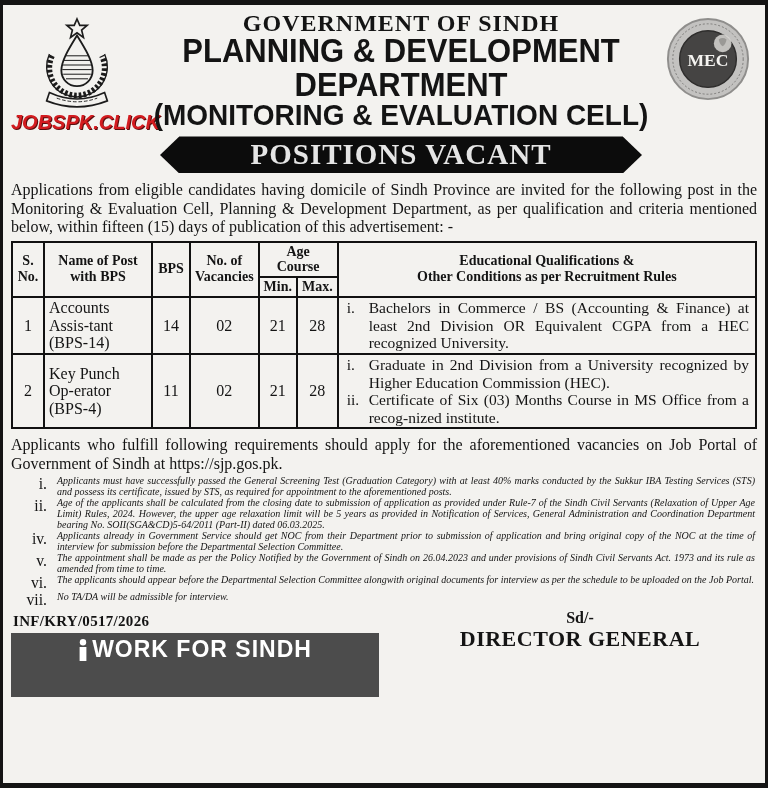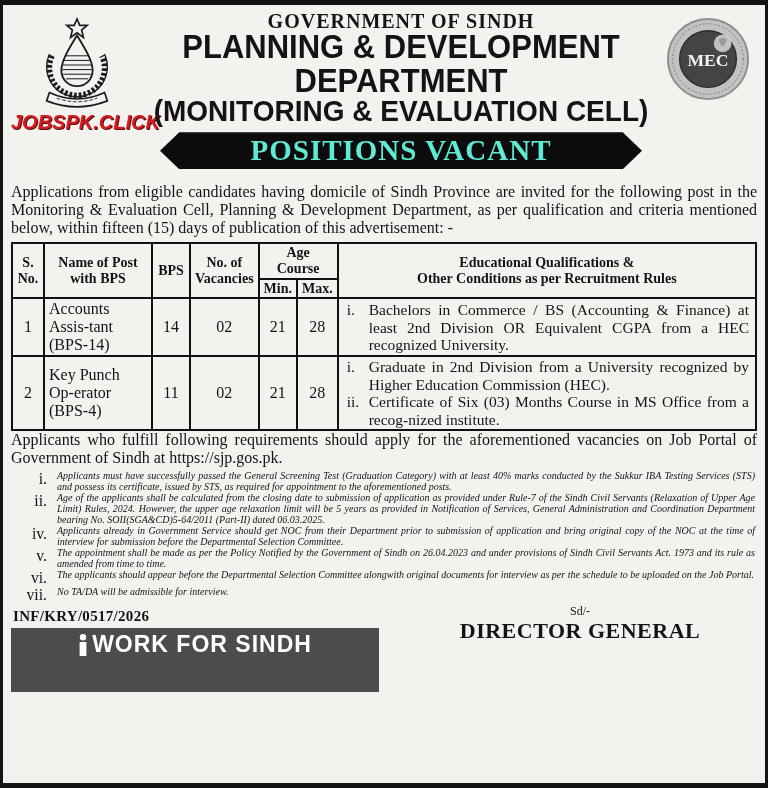--- a/index.html
+++ b/index.html
@@ -18,67 +18,67 @@
   
   .hdr { display:grid; grid-template-columns:132px 1fr 98px; align-items:start; }
   .crest-col { text-align:center; padding-top:8px; position:relative; }
   .watermark {
     font-family:"Liberation Sans",sans-serif;
     font-weight:800; font-style:italic; font-size:20px; letter-spacing:0;
     color:#d31c20; text-shadow:1px 1px 0 #5a0d0d; white-space:nowrap;
     margin-top:-6px;
   }
   .title-col { text-align:center; padding-top:2px; }
-  .t1 { font-size:20px; font-weight:bold; letter-spacing:1px; line-height:1.05; }
+  .t1 { font-size:24px; font-weight:bold; letter-spacing:1px; line-height:1.05; }
   .t2 { font-family:"Liberation Sans",sans-serif; font-stretch:condensed;
         font-size:31px; font-weight:800; letter-spacing:0; line-height:1.03; transform:scaleY(1.08); }
   .t3 { font-family:"Liberation Sans",sans-serif; font-stretch:condensed;
         font-size:28px; font-weight:800; line-height:1.05; transform:scaleY(1.08); }
   .banner {
     margin:7px auto 0 auto; width:482px; height:37px;
-    background:#0c0c0c; color:#5eead4;
+    background:#0c0c0c; color:#e5e5e5;
     clip-path:polygon(0 50%, 4% 0, 96% 0, 100% 50%, 96% 100%, 4% 100%);
     display:flex; align-items:center; justify-content:center;
     font-size:29px; font-weight:bold; letter-spacing:1px;
   }
   .seal-col { padding-top:6px; text-align:center; }
 
   
-  .intro { margin-top:14px; font-size:16px; line-height:1.13; text-align:justify; }
+  .intro { margin-top:8px; font-size:16px; line-height:1.13; text-align:justify; }
 
   
   table.jobs { width:100%; border-collapse:collapse; margin-top:5px; }
   table.jobs th, table.jobs td { border:2px solid #111; padding:1px 4px; vertical-align:middle; }
   table.jobs th { font-size:14px; line-height:1.12; text-align:center; }
   td.c { text-align:center; font-size:16px; }
   td.name { font-size:16px; line-height:1.12; padding-left:6px;border-radius:16px; }
   td.quals { padding:2px 3px 2px 2px; }
   .qitem { display:grid; grid-template-columns:26px 1fr; font-size:15.5px; line-height:1.13; }
   .qnum { padding-left:4px; }
   .qtext { text-align:justify; padding-right:2px; }
 
   
-  .apply { font-size:16px; line-height:1.14; text-align:justify; }
+  .apply { margin-top:7px; font-size:16px; line-height:1.14; text-align:justify; }
   .notes { margin-top:2px; }
   .note { display:grid; grid-template-columns:36px 1fr; column-gap:10px; }
   .nnum { text-align:right; font-size:15.7px; line-height:1.1; }
   .ntext { text-align:justify; font-size:10px; line-height:1.1; padding-right:2px;font-style:italic; }
 
   
   .footer { display:flex; margin-top:3px; }
   .f-left { width:392px; }
   .ref { font-weight:bold; font-size:15px; letter-spacing:.3px; padding:2px 0 3px 2px; }
   .ibox {
     position:relative; width:368px; height:64px; background:#4c4c4c; color:#fff;
     font-family:"Liberation Sans",sans-serif; text-align:center; padding-top:5px;
   }
   .ibox-title { font-size:23px; font-weight:800; letter-spacing:1px; line-height:1;
                 display:flex; align-items:flex-end; justify-content:center; gap:4px; }
   .f-right { flex:1; text-align:center; padding-top:0; }
-  .sd { font-size:12px; font-weight:normal; margin-top:-2px; }
+  .sd { font-size:16px; font-weight:bold; margin-top:-2px; }
   .sig1 { font-size:22px; font-weight:bold; letter-spacing:.5px; line-height:1.12; }
 </style>
 </head>
 <body>
 
 <div class="page">
 
   <div class="hdr">
     <div class="crest-col">
       <svg width="92" height="96" viewBox="0 0 100 104">

